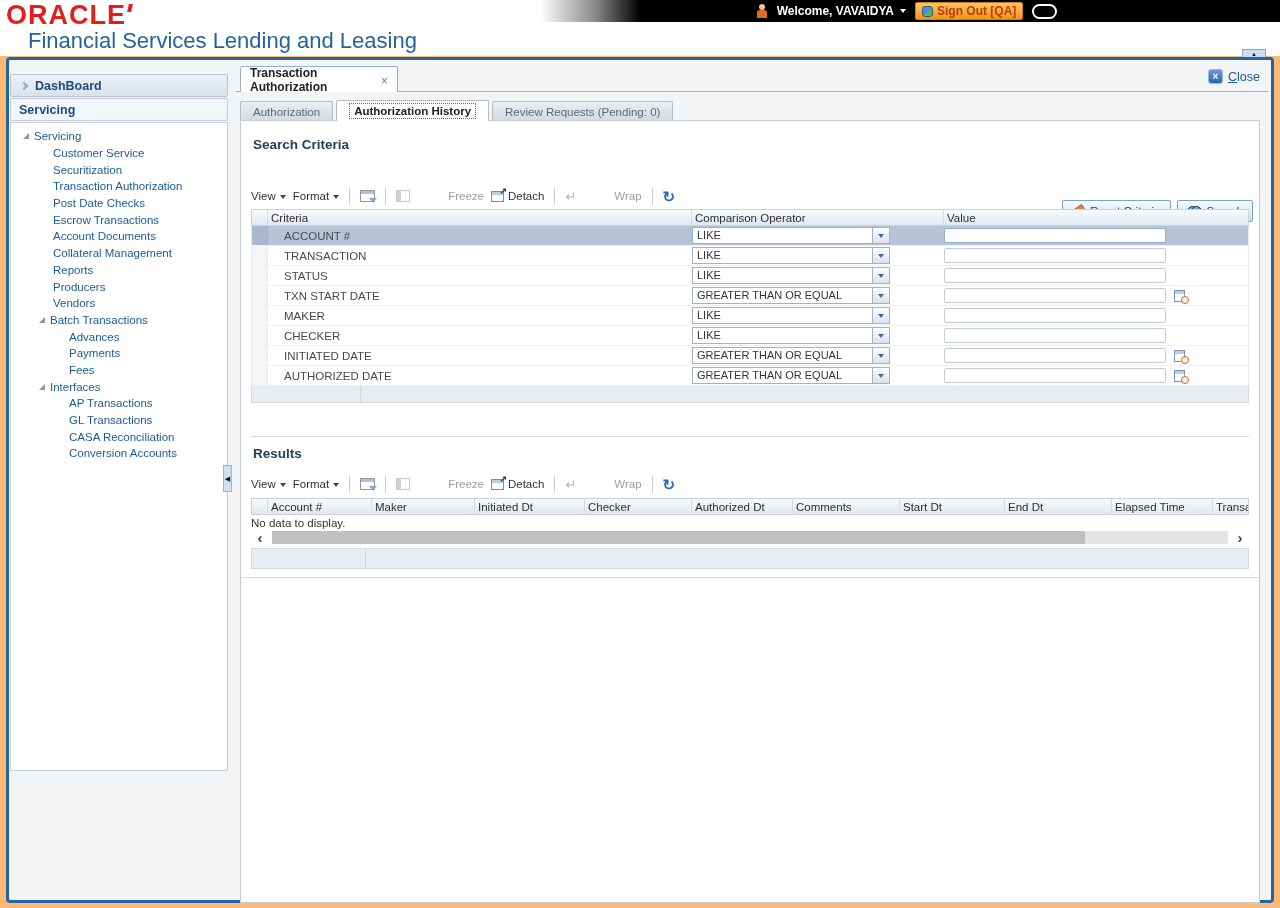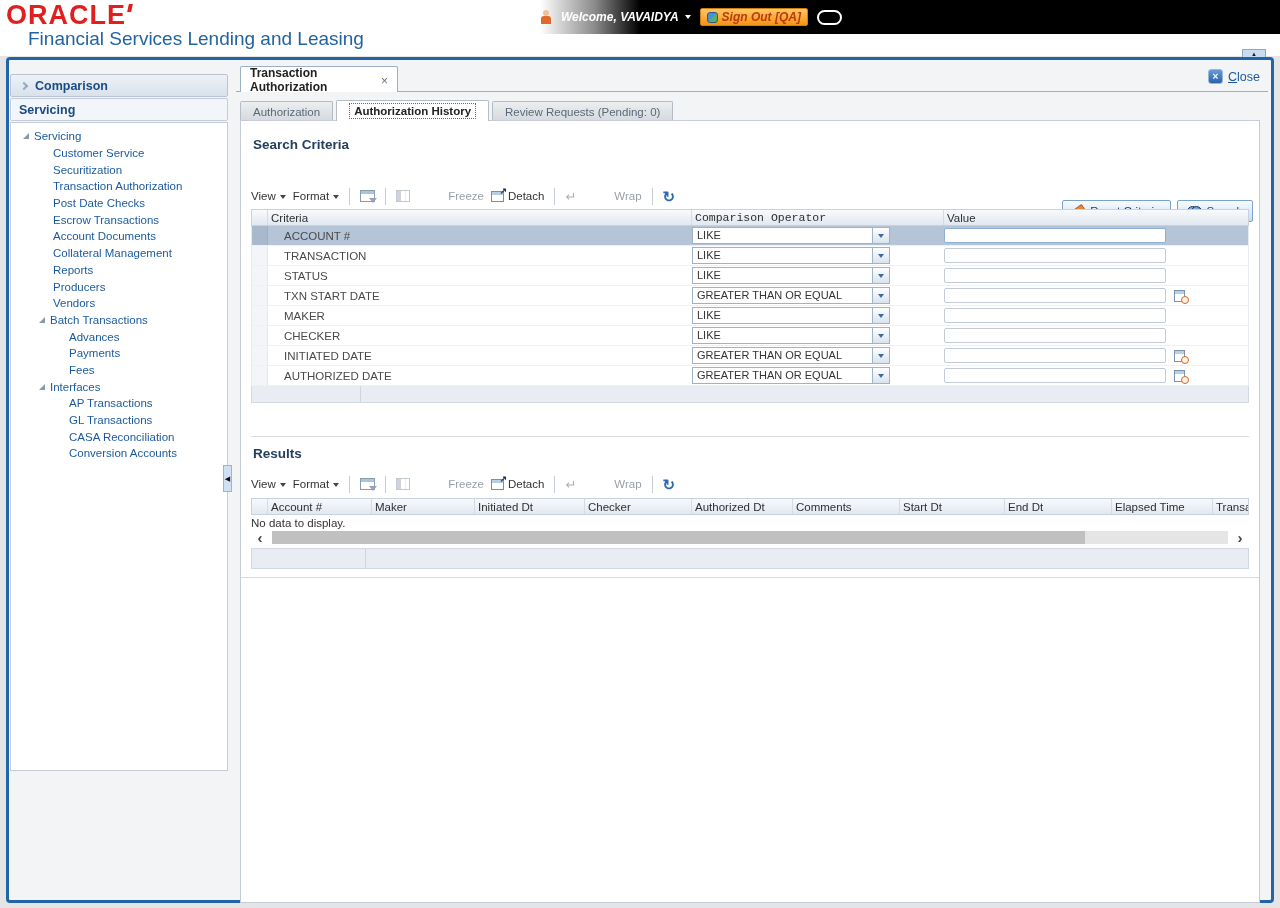--- a/index.html
+++ b/index.html
@@ -1,29 +1,29 @@
 <!DOCTYPE html>
 <html><head>
 <meta charset="utf-8">
 <style>
   html,body{margin:0;padding:0;background:#fff;}
   *{box-sizing:border-box;}
-  .screen{position:relative;width:1280px;height:908px;background:#e5e5e5;overflow:hidden;
+  .screen{position:relative;width:1280px;height:908px;background:#fdba74;overflow:hidden;
           font-family:"Liberation Sans",sans-serif;color:#333;}
 
   
   .top-header{position:absolute;top:0;left:0;width:100%;height:56px;background:#fff;}
   .oracle-logo{position:absolute;left:6px;top:1px;color:#e21f1f;font-weight:bold;
                font-size:27px;letter-spacing:1px;line-height:28px;}
   .logo-tick{display:inline-block;width:4px;height:8px;background:#e21f1f;margin-left:2px;
              transform:skewX(-12deg);vertical-align:top;margin-top:3px;}
-  .product-name{position:absolute;left:28px;top:28px;font-size:19px;color:#24649e;}
-  .session-bar{position:absolute;right:0;top:0;height:34px;width:740px;
+  .product-name{position:absolute;left:28px;top:28px;font-size:22px;color:#24649e;}
+  .session-bar{position:absolute;right:0;top:0;height:22px;width:740px;
                background:linear-gradient(90deg,rgba(255,255,255,0) 0,#8a8a8a 55px,#000 100px,#000 100%);
-               display:flex;align-items:center;justify-content:flex-start;gap:9px;padding-right:5px;font-style:italic;}
+               display:flex;align-items:center;justify-content:center;gap:9px;padding-right:5px;}
   .user-icon{position:relative;width:12px;height:16px;}
   .user-icon::before{content:"";position:absolute;left:3px;top:1px;width:6px;height:6px;
                      border-radius:50%;background:#eec39a;}
   .user-icon::after{content:"";position:absolute;left:1px;top:7px;width:10px;height:8px;
                     border-radius:3px 3px 0 0;background:#e06a2c;}
   .welcome{display:flex;align-items:center;gap:6px;color:#fff;font-size:12px;font-weight:bold;}
   .caret-down-w{width:0;height:0;border-top:4px solid #fff;border-left:3px solid transparent;
                 border-right:3px solid transparent;}
   .signout-btn{height:18px;display:flex;align-items:center;gap:4px;padding:0 6px;
                background:linear-gradient(#ffc866,#f49413);border-radius:2px;border:1px solid #d07c10;
@@ -119,21 +119,21 @@
 
   
   .sc-table{position:absolute;left:10px;right:10px;top:88px;}
   .grid-head{display:flex;height:17px;background:linear-gradient(#f8fafc,#e2e8f0);
              border:1px solid #c9d1dc;align-items:center;font-size:11.5px;color:#2f2f2f;}
   .grid-head .hc{height:100%;display:flex;align-items:center;padding-left:3px;
                  border-right:1px solid #d5dbe4;}
   .grid-head .hc:last-child{border-right:none;}
   .cc-gutter{width:16px;flex:0 0 auto;}
   .cc-criteria{width:424px;flex:0 0 auto;}
-  .cc-op{width:252px;flex:0 0 auto;font-family:Liberation Mono, monospace;}
+  .cc-op{width:252px;flex:0 0 auto;}
   .cc-val{flex:1;text-align:center;}
   .cr-row{display:flex;height:20px;align-items:center;background:#fff;
           border-bottom:1px solid #edf0f4;border-left:1px solid #e8ebf0;border-right:1px solid #e8ebf0;}
   .cr-row .rgut{width:16px;height:100%;flex:0 0 auto;background:#f3f5f8;border-right:1px solid #e4e8ee;}
   .cr-row.selected{background:#b5c4d6;}
   .cr-row.selected .rgut{background:#a8b9cd;border-right-color:#9bb0c6;}
   .cr-label{width:424px;flex:0 0 auto;padding-left:16px;font-size:11.5px;color:#4a4a4a;}
   .cr-op{width:252px;flex:0 0 auto;}
   .dd{width:198px;height:17px;border:1px solid #9fb2c6;background:#fff;display:flex;align-items:stretch;}
   .dd-text{flex:1;font-size:11px;color:#333;padding:1px 0 0 4px;white-space:nowrap;overflow:hidden;}
@@ -202,21 +202,21 @@
     </div>
   </header>
 
   <div class="collapse-top">▲</div>
   <div class="app-frame"></div>
 
   <aside class="sidebar">
     <div id="acc-top">
         <div class="acc-item">
           <span class="acc-chevron"></span>
-          <span class="acc-label">Comparison</span>
+          <span class="acc-label">DashBoard</span>
         </div>
         <div class="acc-item active">
           <span class="acc-label">Servicing</span>
         </div>
       </div>
     <div class="tree-panel" id="tree-panel">
         <div class="tree-item lvl0 exp">
           <span class="tree-tri"></span>
           <span class="tree-label">Servicing</span>
         </div>

